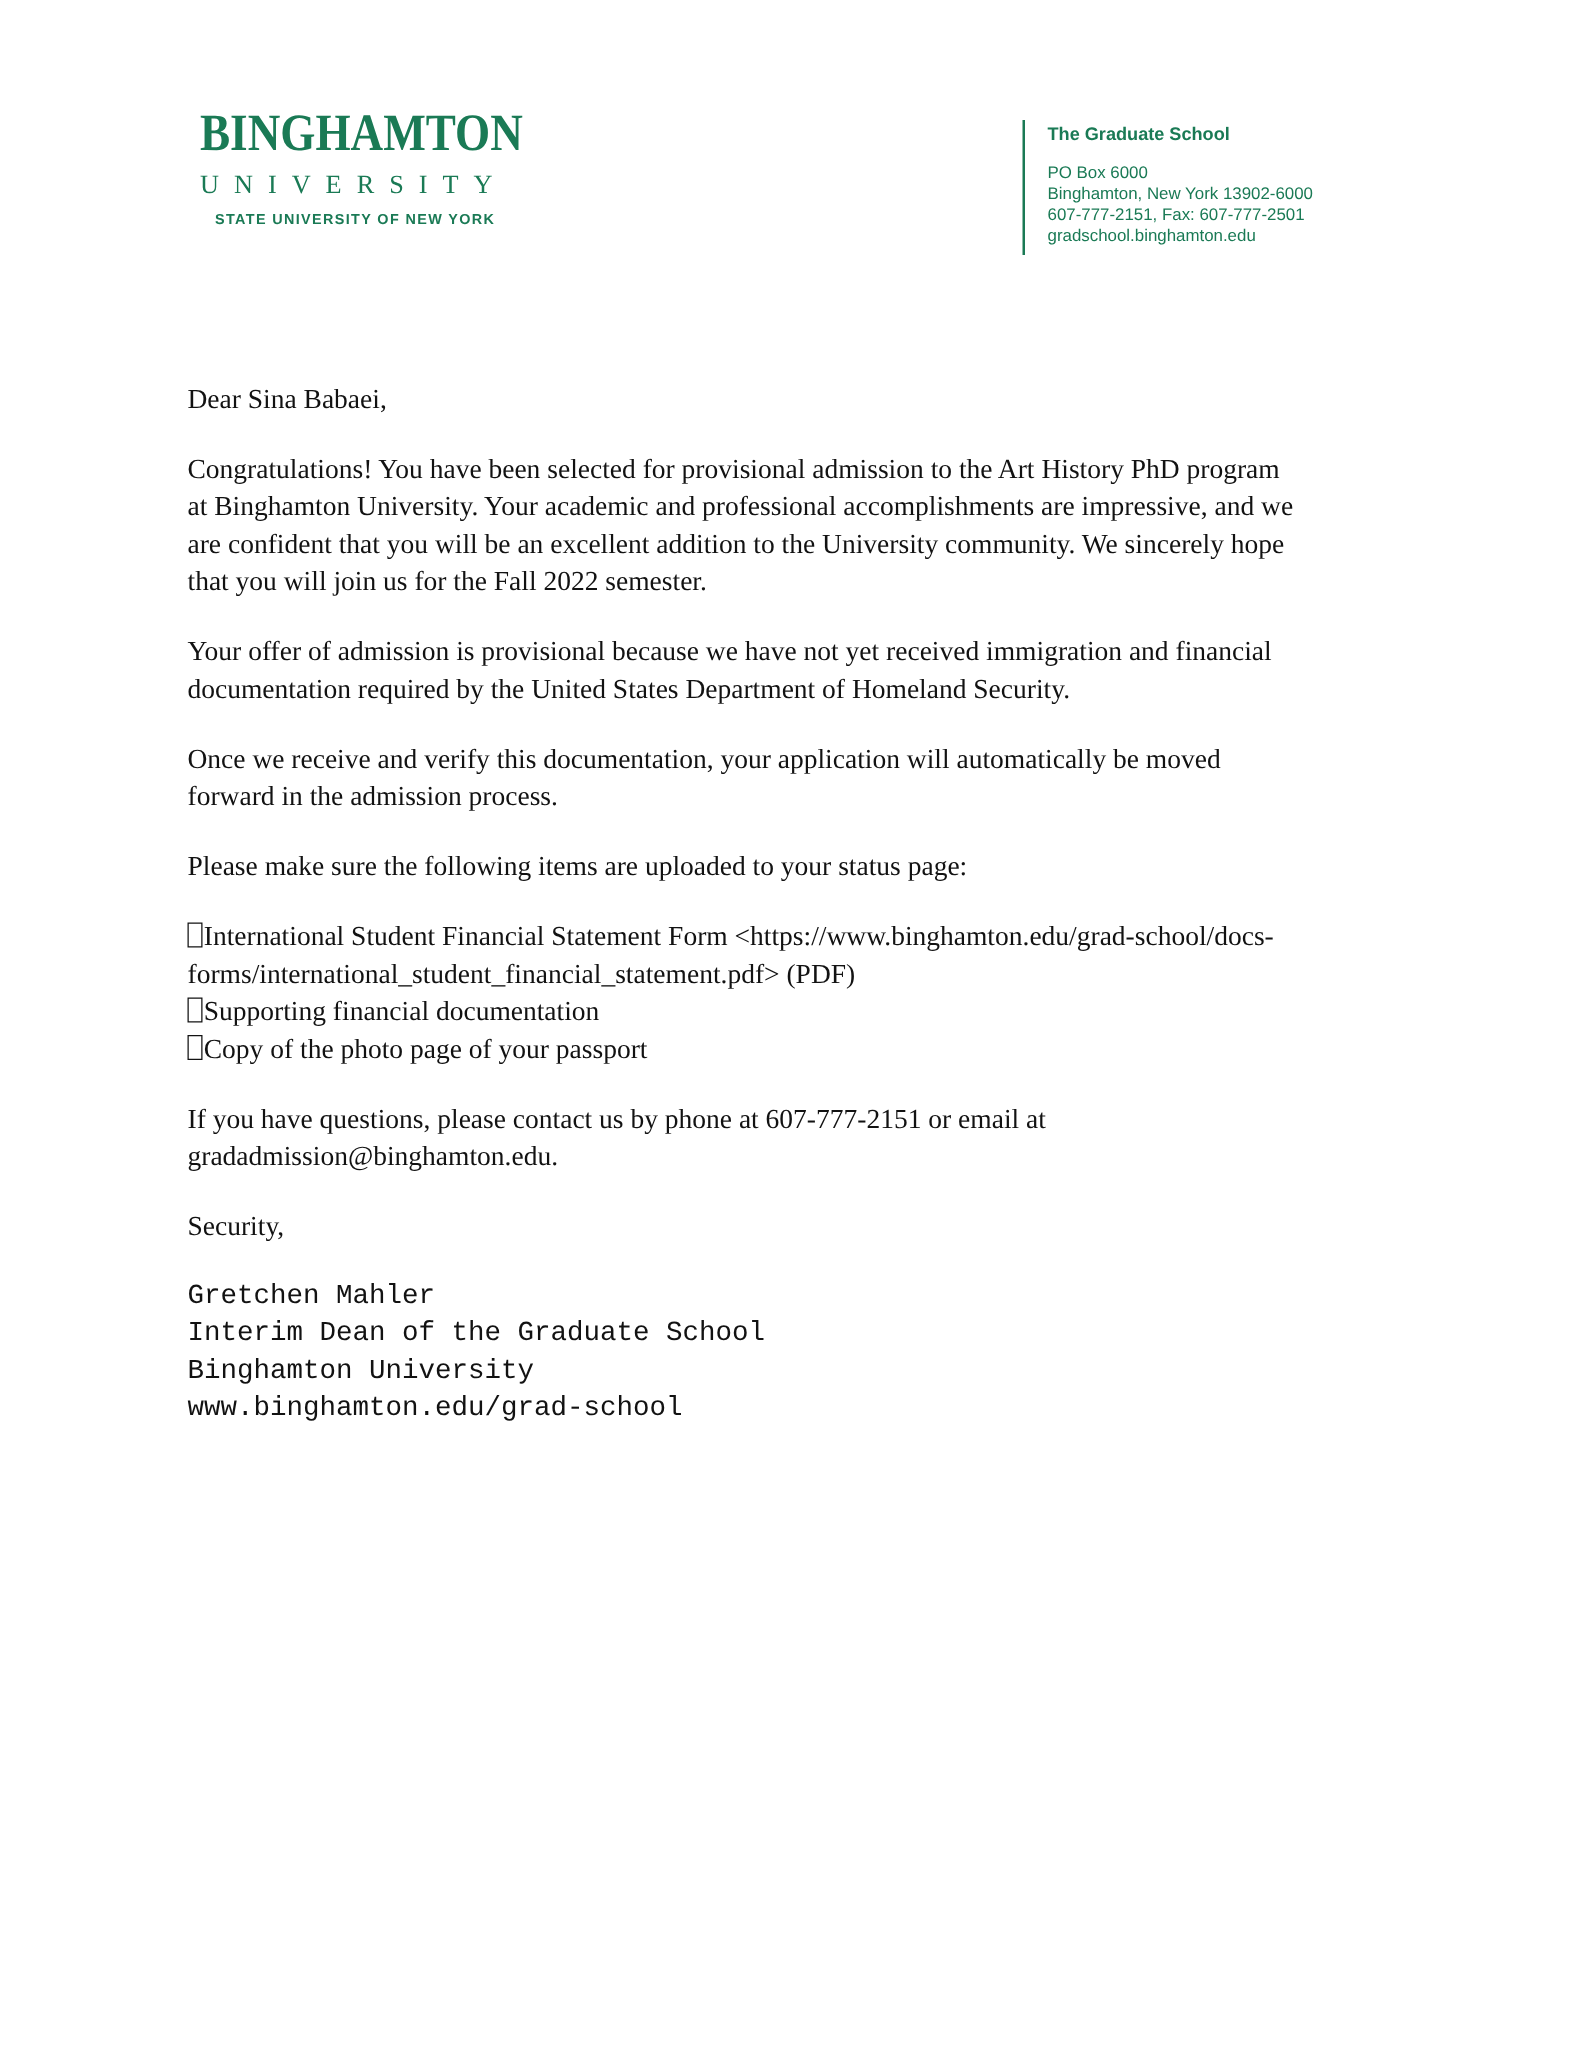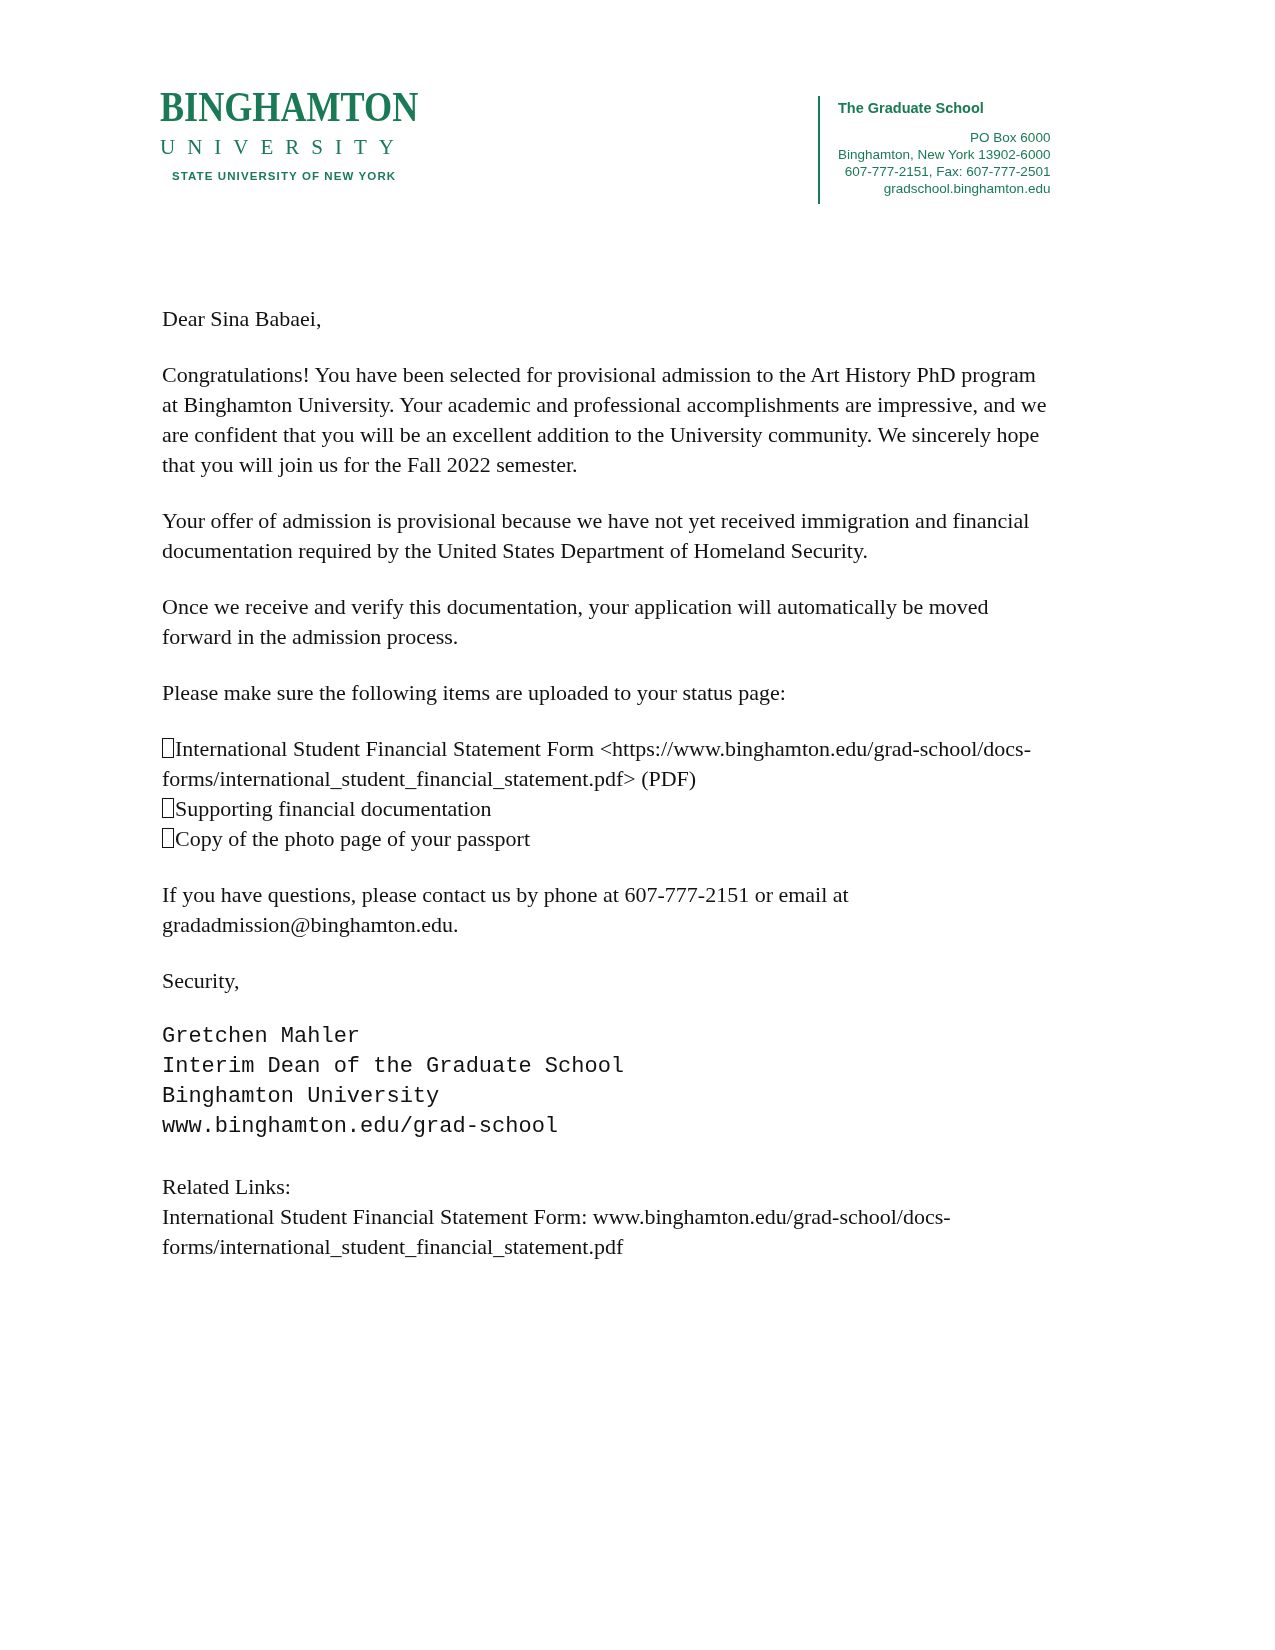--- a/index.html
+++ b/index.html
@@ -67,27 +67,26 @@
   .contact-title {
     font-size: 14.5px;
     font-weight: 700;
     margin-bottom: 13px;
     white-space: nowrap;
   }
   .contact-line {
     font-size: 13.5px;
     line-height: 17px;
     white-space: nowrap;
-    text-align: right;
   }
 
   
   .letter-body {
     position: absolute;
-    left: 162px;
+    left: 150px;
     top: 300px;
     width: 895px;
     font-size: 22px;
     line-height: 30px;
     color: #121212;
     overflow-wrap: break-word;
   }
   .letter-body .block {
     margin: 0 0 26px 0;
   }
@@ -154,19 +153,15 @@
 
     <p class="block">Security,</p>
 
     <div class="block">
       <div class="sig-line">Gretchen Mahler</div>
       <div class="sig-line">Interim Dean of the Graduate School</div>
       <div class="sig-line">Binghamton University</div>
       <div class="sig-line">www.binghamton.edu/grad-school</div>
     </div>
 
-    <div class="related-block">
-      <div>Related Links:</div>
-      <div>International Student Financial Statement Form: www.binghamton.edu/grad-school/docs-forms/international_student_financial_statement.pdf</div>
-    </div>
 
   </div>
 </div>
 
 </body></html>

